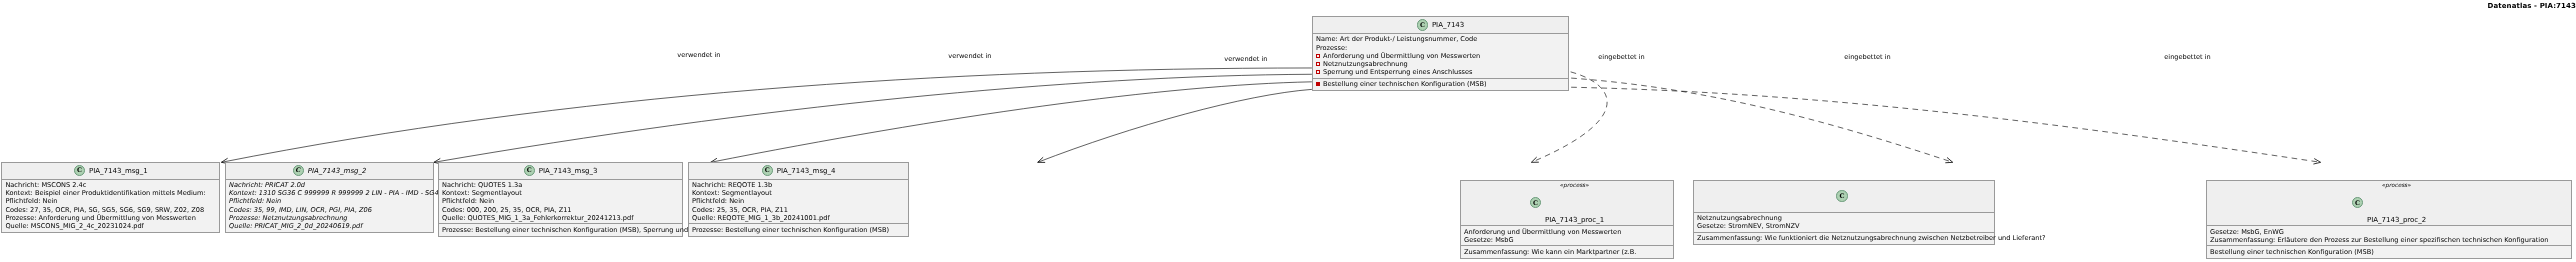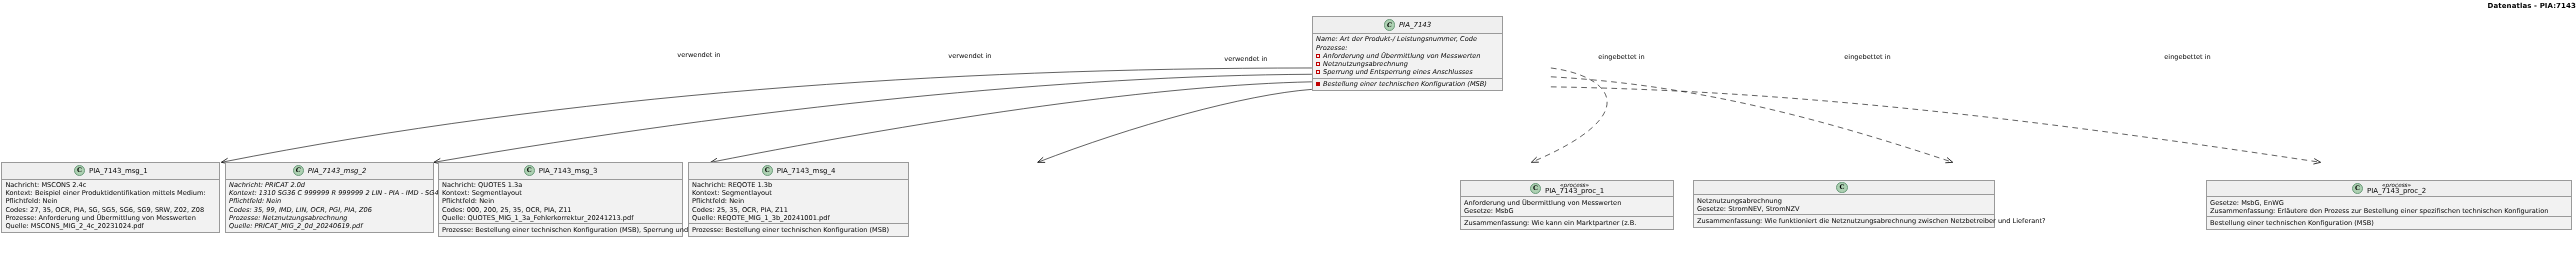--- a/index.html
+++ b/index.html
@@ -34,21 +34,21 @@
     box-sizing:border-box;
   }
   .uml-header.tall{padding:0.6px 3.8px 1.3px 3.8px;}
   .c-badge{
     width:9.4px;height:9.4px;border-radius:50%;
     background:#add1b2;border:0.6px solid #6a9a7a;
     color:#000;font-size:6.3px;font-weight:bold;
     display:inline-flex;align-items:center;justify-content:center;
     flex:0 0 auto;line-height:1;font-family:"DejaVu Serif","Liberation Serif",serif;
   }
-  .hdr-names{display:flex;flex-direction:column;align-items:center;line-height:1.05;}
+  .hdr-names{display:flex;flex-direction:column;align-items:center;line-height:1.05;gap:29px;}
   .stereotype{font-size:5.7px;font-style:italic;color:#000;}
   .uml-title{font-size:7px;color:#000;white-space:nowrap;}
   .uml-body{
     padding:1.3px 3.1px 1.9px 3.1px;
     box-sizing:border-box;
   }
   .uml-body .ln{
     font-size:6.6px;color:#000;line-height:8.2px;white-space:nowrap;
   }
   .uml-sep{height:0;border-top:0.6px solid #9a9a9a;margin:1.3px -3.1px;}
@@ -95,21 +95,21 @@
   </svg>
 
   <div class="edge-label" style="left:676px;top:51px;">verwendet in</div>
   <div class="edge-label" style="left:947px;top:52px;">verwendet in</div>
   <div class="edge-label" style="left:1223px;top:55px;">verwendet in</div>
   <div class="edge-label" style="left:1338px;top:67px;">verwendet in</div>
   <div class="edge-label" style="left:1597px;top:53px;">eingebettet in</div>
   <div class="edge-label" style="left:1843px;top:53px;">eingebettet in</div>
   <div class="edge-label" style="left:2163px;top:53px;">eingebettet in</div>
 
-  <div class="uml-box" style="left:1312px;top:16.4px;width:191px;font-style:italic;">
+  <div class="uml-box" style="left:1312px;top:16.4px;width:257px;">
     <div class="uml-header">
       <span class="c-badge">C</span>
       <span class="uml-title">PIA_7143</span>
     </div>
     <div class="uml-body">
       <div class="ln">Name: Art der Produkt-/ Leistungsnummer, Code</div>
       <div class="ln">Prozesse:</div>
 
       <div class="bullet-row">
         <span class="sq open"></span>

